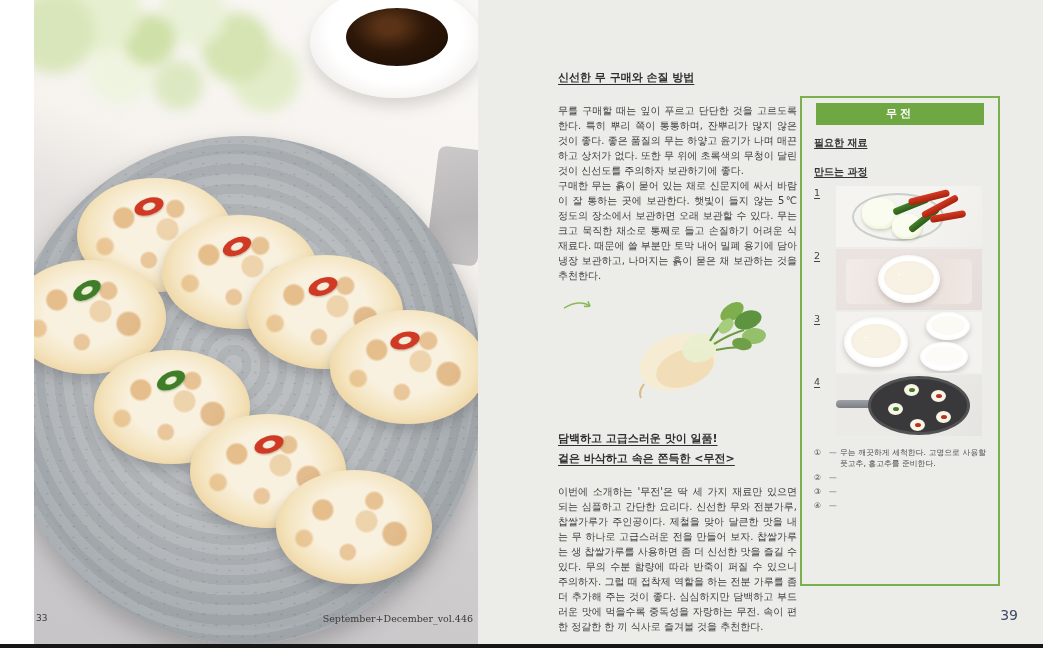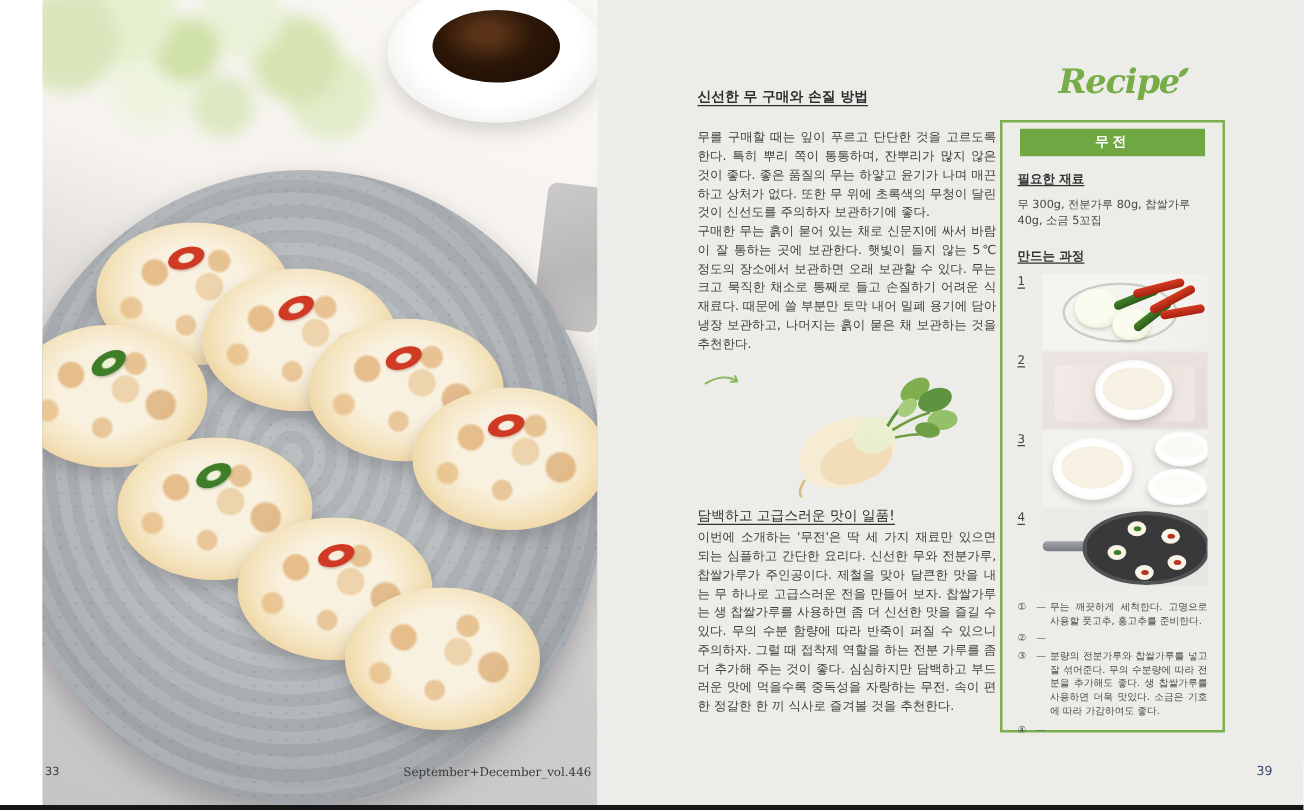--- a/index.html
+++ b/index.html
@@ -51,40 +51,40 @@
            background:radial-gradient(ellipse at 50% 50%, #f2eedb 0 26%, #d03a25 34% 100%);
            box-shadow:0 1px 2px rgba(90,40,20,.35); }
   .chili.green { background:radial-gradient(ellipse at 50% 50%, #edf2d8 0 24%, #3f7d28 33% 100%);
                  box-shadow:0 1px 2px rgba(30,70,25,.35); }
   .footer-page-num { position:absolute; left:2px; bottom:22px; font-size:9px; color:#3c3c3c; }
   .footer-vol { position:absolute; right:5px; bottom:21px; font-size:9.5px; color:#3b3b3b;
                 font-family:"DejaVu Serif", serif; }
 
   
   .right-page { position:absolute; left:478px; top:0; width:565px; height:645px; background:#ecece9; }
-  .page-num-right { position:absolute; right:25px; bottom:22px; font-size:10px; color:#3d4a66; }
+  .page-num-right { position:absolute; right:25px; bottom:22px; font-size:14px; color:#3d4a66; }
 
   .article-col { position:absolute; left:80px; top:70px; width:239px; color:#3d3d3d; }
   .sec-title { font-size:11px; font-weight:bold; color:#2e2e2e; text-decoration:underline;
                text-underline-offset:3px; margin-bottom:18px; }
   .body-p { font-size:10px; line-height:1.5; text-align:justify; color:#3d3d3d; }
   .handwritten { margin-top:13px; color:#8ab959; font-size:10px; line-height:1.55;
                  font-style:italic; transform:rotate(-2deg); width:190px; }
   .hand-line { white-space:nowrap; }
   .arrow-svg { vertical-align:middle; margin-left:4px; }
   .radish-illu { position:absolute; left:72px; top:216px; width:140px; height:115px; }
-  .sec-title2 { margin-top:91px; font-size:11px; font-weight:normal; color:#2e2e2e; line-height:1.9; }
+  .sec-title2 { margin-top:117px; font-size:11px; font-weight:bold; color:#2e2e2e; line-height:1.9; }
   .sec-title2 div { text-decoration:underline; text-underline-offset:3px; }
-  .after-title { }
+  .after-title { margin-top:14px; }
 
   .recipe-logo { position:absolute; left:322px; top:52px; width:200px; text-align:center;
                  font-family:"DejaVu Serif", serif; font-style:italic; font-weight:bold;
                  font-size:27px; color:#77ac47; letter-spacing:-1px; line-height:1; }
   .recipe-logo svg { vertical-align:top; margin-left:-2px; }
-  .recipe-box { position:absolute; left:322px; top:96px; width:180px; height:490px;
+  .recipe-box { position:absolute; left:322px; top:96px; width:200px; height:490px;
                 border:2px solid #7cb04f; }
   .recipe-bar { position:absolute; left:14px; right:14px; top:5px; height:22px; background:#6fa843;
                 color:#ffffff; font-size:11px; font-weight:bold; text-align:center;
                 line-height:22px; letter-spacing:3px; }
   .recipe-inner { padding:38px 12px 0 12px; }
   .mini-head { font-size:10px; font-weight:bold; color:#333333; text-decoration:underline;
                text-underline-offset:2px; }
   .ing-text { margin-top:7px; font-size:9px; color:#474747; }
   .proc-head { margin-top:15px; }
   .steps { margin-top:7px; }
@@ -206,36 +206,31 @@
         <path d="M86,64 q 18,-4 32,-2" stroke="#6f9c3f" stroke-width="2" fill="none"></path>
         <ellipse cx="102" cy="26" rx="13" ry="8" transform="rotate(-35 102 26)" fill="#7fae4e"></ellipse>
         <ellipse cx="118" cy="34" rx="14" ry="9" transform="rotate(-20 118 34)" fill="#5e9440"></ellipse>
         <ellipse cx="124" cy="50" rx="12" ry="8" transform="rotate(-5 124 50)" fill="#94c06a"></ellipse>
         <ellipse cx="112" cy="58" rx="10" ry="6" transform="rotate(10 112 58)" fill="#6fa047"></ellipse>
         <ellipse cx="96" cy="40" rx="9" ry="6" transform="rotate(-45 96 40)" fill="#a5cd7c"></ellipse>
       </svg>
 
       <div class="sec-title2">
         <div>담백하고 고급스러운 맛이 일품!</div>
+        <div>겉은 바삭하고 속은 쫀득한 &lt;무전&gt;</div>
       </div>
       <p class="body-p after-title">이번에 소개하는 '무전'은 딱 세 가지 재료만 있으면 되는 심플하고 간단한 요리다. 신선한 무와 전분가루, 찹쌀가루가 주인공이다. 제철을 맞아 달큰한 맛을 내는 무 하나로 고급스러운 전을 만들어 보자. 찹쌀가루는 생 찹쌀가루를 사용하면 좀 더 신선한 맛을 즐길 수 있다. 무의 수분 함량에 따라 반죽이 퍼질 수 있으니 주의하자. 그럴 때 접착제 역할을 하는 전분 가루를 좀 더 추가해 주는 것이 좋다. 심심하지만 담백하고 부드러운 맛에 먹을수록 중독성을 자랑하는 무전. 속이 편한 정갈한 한 끼 식사로 즐겨볼 것을 추천한다.</p>
     </div>
 
-    <div class="recipe-logo">
-      <span>Recipe</span><svg width="12" height="12" viewBox="0 0 12 12">
-          <path d="M2,10 Q 2,3 10,2 Q 9,9 2,10 Z" fill="#77ac47"></path>
-        </svg>
-    </div>
 
     <div class="recipe-box">
       <div class="recipe-bar">무전</div>
       <div class="recipe-inner">
 
         <div class="mini-head">필요한 재료</div>
-        <div class="ing-text">무 300g, 전분가루 80g, 찹쌀가루 40g, 소금 5꼬집</div>
 
         <div class="mini-head proc-head">만드는 과정</div>
 
         <div class="steps">
 
           <div class="step-row">
             <div class="step-num">1</div>
             <div class="scene scene1">
               <div class="glass-plate"></div>
               <div class="radish-chunk rc1"></div>
@@ -303,21 +298,20 @@
             <span class="instr-dash">—</span>
             <span class="instr-text">무는 깨끗하게 세척한다. 고명으로 사용할 풋고추, 홍고추를 준비한다.</span>
           </div>
           <div class="instr">
             <span class="instr-marker">②</span>
             <span class="instr-dash">—</span>
           </div>
           <div class="instr">
             <span class="instr-marker">③</span>
             <span class="instr-dash">—</span>
-            <span class="instr-text">분량의 전분가루와 찹쌀가루를 넣고 잘 섞어준다. 무의 수분량에 따라 전분을 추가해도 좋다. 생 찹쌀가루를 사용하면 더욱 맛있다. 소금은 기호에 따라 가감하여도 좋다.</span>
           </div>
           <div class="instr">
             <span class="instr-marker">④</span>
             <span class="instr-dash">—</span>
           </div>
         </div>
 
       </div>
     </div>
 

